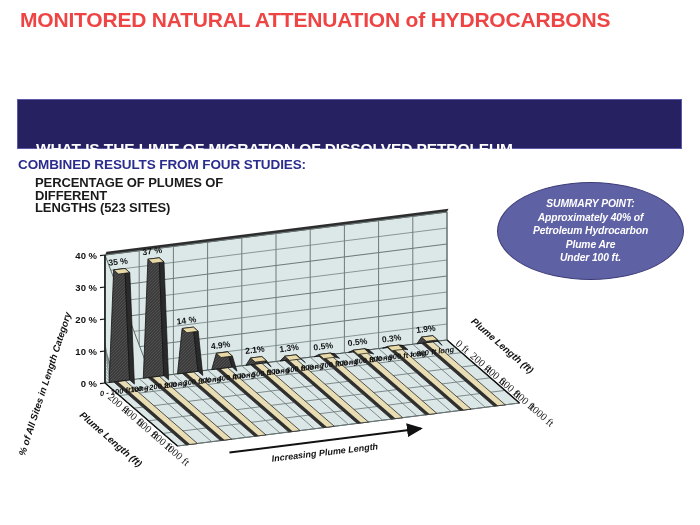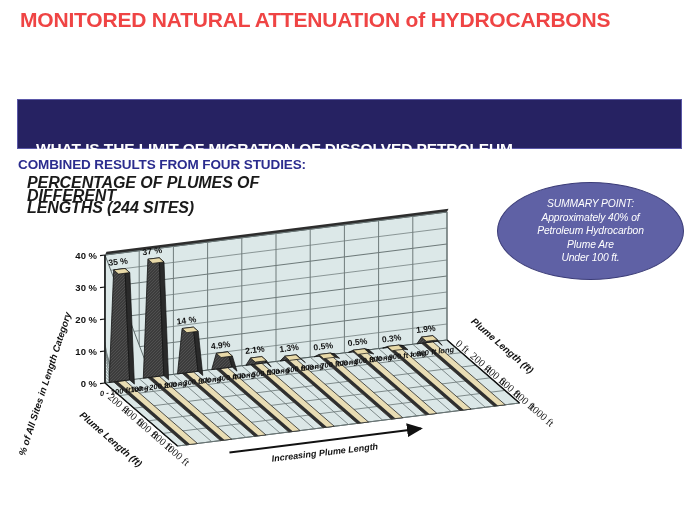--- a/index.html
+++ b/index.html
@@ -30,33 +30,33 @@
     margin-top:32px;
   }
 
   
   .subhead{
     position:absolute;left:18px;top:157px;
     color:#2b2c8e;font-size:13.5px;font-weight:bold;
     letter-spacing:-0.1px;
   }
   .subhead2{
-    position:absolute;left:27px;top:177px;width:260px;
-    color:#1a1a1a;font-size:16px;font-weight:bold;font-style:italic;
+    position:absolute;left:35px;top:177px;width:260px;
+    color:#1a1a1a;font-size:13px;font-weight:bold;
     line-height:12.5px;letter-spacing:-0.1px;
   }
 
   
   .summary{
     position:absolute;left:497px;top:182px;width:185px;height:96px;
     background:#5f61a5;border:1.5px solid #3c3d78;border-radius:50%;
     display:flex;align-items:center;justify-content:center;
   }
   .summary-text{
-    color:#ffffff;font-size:10.3px;font-weight:normal;font-style:italic;
+    color:#ffffff;font-size:10.3px;font-weight:bold;font-style:italic;
     text-align:center;line-height:13.6px;letter-spacing:-0.1px;
     padding:0 8px;
   }
 
   
   .chart{position:absolute;left:0;top:185px;width:700px;height:300px;}
   .chart svg{display:block;}
   .tick{font-size:9.5px;font-weight:bold;}
   .tick-serif{font-family:"Liberation Serif", serif;font-size:10.5px;}
   .valtxt{font-size:8.6px;font-weight:bold;}
@@ -73,21 +73,21 @@
 
   <div class="banner">
     <div class="banner-text">
       <span>WHAT IS THE LIMIT OF MIGRATION OF DISSOLVED PETROLEUM</span><br>
     </div>
   </div>
 
   <div class="subhead">COMBINED RESULTS FROM FOUR STUDIES:</div>
   <div class="subhead2">
     <span>PERCENTAGE OF PLUMES OF DIFFERENT</span><br>
-    <span>LENGTHS (244 SITES)</span>
+    <span>LENGTHS (523 SITES)</span>
   </div>
 
   <div class="summary">
     <div class="summary-text">
       <span>SUMMARY POINT:</span><br>
       <span>Approximately 40% of</span><br>
       <span>Petroleum Hydrocarbon</span><br>
       <span>Plume Are</span><br>
       <span>Under 100 ft.</span>
     </div>

